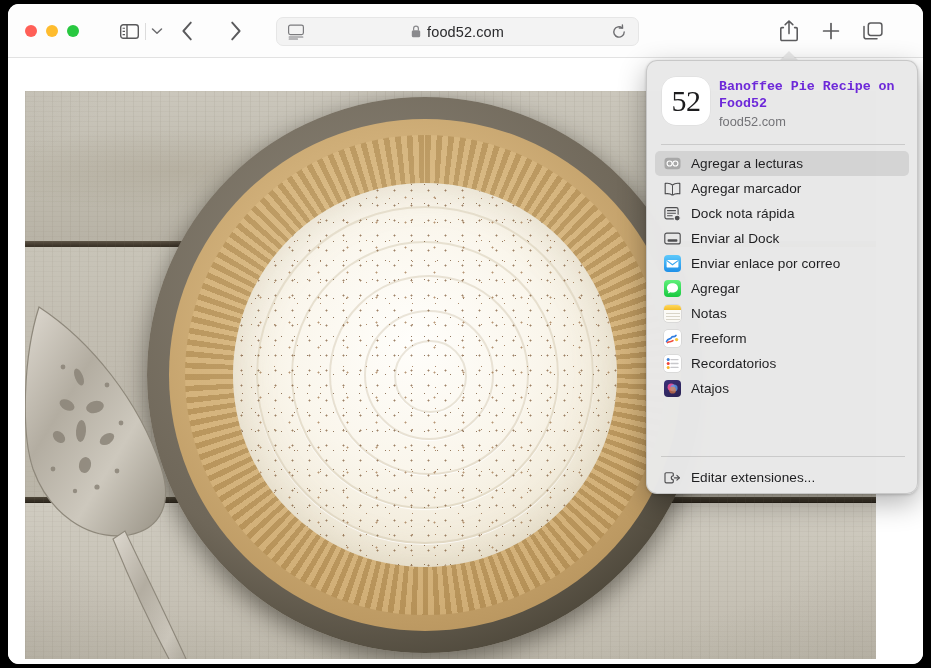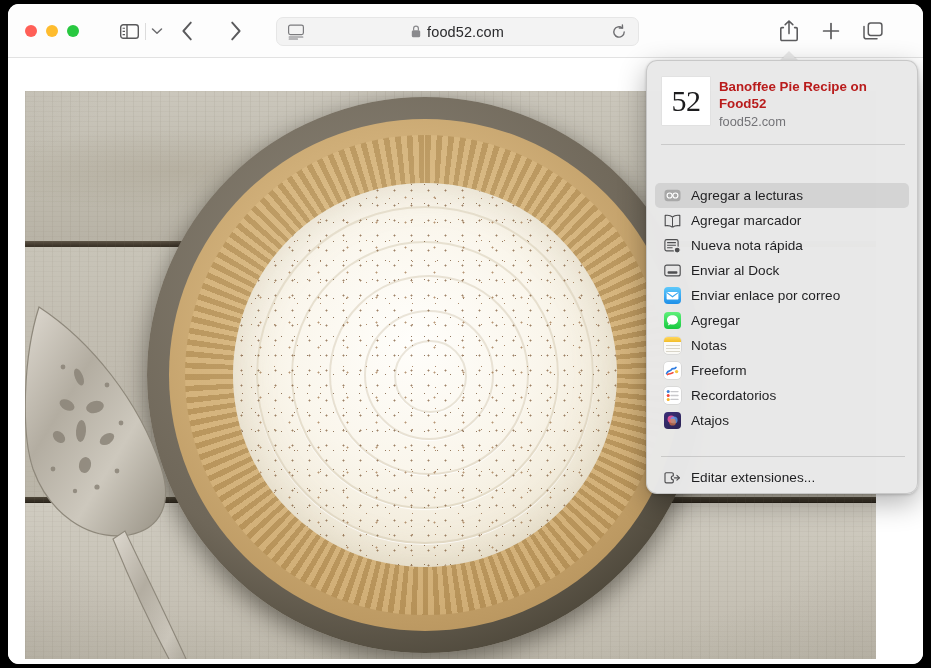--- a/index.html
+++ b/index.html
@@ -201,30 +201,31 @@
     border-bottom: 9px solid rgba(233,233,233,0.985);
     filter: drop-shadow(0 -1px 0 rgba(0,0,0,0.08));
   }
 
   
   #pop-header { position: absolute; left: 0; top: 0; width: 100%; height: 76px; }
   #favicon {
     position: absolute; left: 15px; top: 16px;
     width: 48px; height: 48px;
     background: #ffffff;
-    border-radius: 0;
+    border-radius: 14px;
     display: flex; align-items: center; justify-content: center;
     font-family: "Liberation Serif", serif;
     font-size: 30px; color: #1c1c1e; letter-spacing: -0.5px;
     box-shadow: 0 0 0 0.5px rgba(0,0,0,0.06);
   }
   #pop-title {
     position: absolute; left: 72px; top: 18px; width: 186px;
     font-size: 13.3px; font-weight: bold; line-height: 16.5px;
-    color: #b91c1c;
+    color: #6d28d9;
+    font-family: Liberation Mono, monospace;
   }
   #pop-url {
     position: absolute; left: 72px; top: 53px;
     font-size: 12.8px; color: #737377;
   }
   .hr {
     position: absolute; left: 14px; width: 244px; height: 1px;
     background: rgba(0,0,0,0.13);
   }
   #hr1 { top: 83px; }
@@ -233,21 +234,21 @@
   
   #menu { position: absolute; left: 0; top: 90px; width: 100%; }
   .mitem {
     position: relative;
     height: 25px;
     margin: 0 8px;
     border-radius: 5px;
     display: flex; align-items: center;
     padding-left: 9px;
   }
-  .mitem.sel { background: rgba(0,0,0,0.09); margin-top: 32px; }
+  .mitem.sel { background: rgba(0,0,0,0.09); }
   .mlabel {
     font-size: 13.6px; color: #1f1f21;
     margin-left: 10px; letter-spacing: 0.05px;
   }
   .micon {
     width: 17px; height: 17px;
     display: flex; align-items: center; justify-content: center;
     flex: none;
   }
   .appicon { width: 17px; height: 17px; border-radius: 4px; position: relative; overflow: hidden; }
@@ -446,21 +447,21 @@
       <div class="mitem">
         <span class="micon">
           <svg width="17" height="16" viewBox="0 0 17 16">
             <rect x="0.9" y="1.6" width="13.2" height="11.2" rx="1.8" fill="none" stroke="#4e4e50" stroke-width="1.15"></rect>
             <line x1="3.1" y1="4.6" x2="11.9" y2="4.6" stroke="#4e4e50" stroke-width="1.1"></line>
             <line x1="3.1" y1="7.2" x2="11.9" y2="7.2" stroke="#4e4e50" stroke-width="1.1"></line>
             <line x1="3.1" y1="9.8" x2="8.6" y2="9.8" stroke="#4e4e50" stroke-width="1.1"></line>
             <circle cx="13.2" cy="12.1" r="3.0" fill="#4e4e50" stroke="#e9e9e9" stroke-width="1.1"></circle>
           </svg>
         </span>
-        <span class="mlabel">Nueva nota rápida</span>
+        <span class="mlabel">Dock nota rápida</span>
       </div>
 
       <div class="mitem">
         <span class="micon">
           <svg width="17" height="13" viewBox="0 0 17 13">
             <rect x="0.8" y="1.1" width="15.4" height="10.8" rx="2.0" fill="none" stroke="#4e4e50" stroke-width="1.15"></rect>
             <rect x="3.6" y="7.2" width="9.8" height="2.6" rx="0.8" fill="#4e4e50"></rect>
           </svg>
         </span>
         <span class="mlabel">Enviar al Dock</span>

